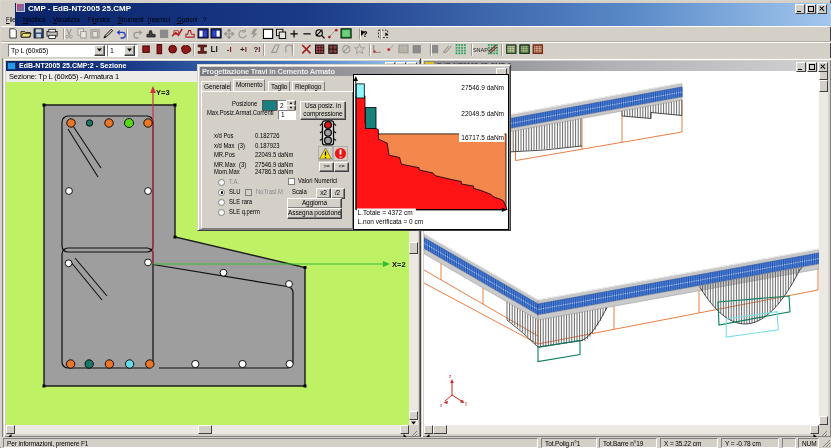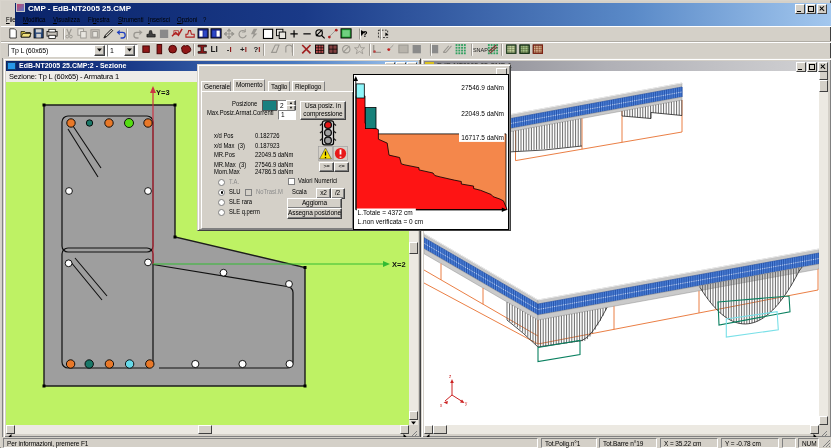--- a/index.html
+++ b/index.html
@@ -499,20 +499,23 @@
     <div class="sbtn" style="left:11px;top:366px;width:14px;height:9px;"></div>
     <div class="sbtn" style="left:388px;top:366px;width:9px;height:9px;"><svg width="7" height="7" viewBox="0 0 7 7">
           <path d="M5.5,3.5 l-3,-2.5 v5 z" fill="#000"></path>
         </svg></div>
     <div style="position:absolute;left:397px;top:366px;width:9px;height:9px;background:#d4d0c8;"><svg width="9" height="9">
           <path d="M8,1 L1,8 M8,4 L4,8 M8,7 L7,8" stroke="#808080" stroke-width="1"></path>
         </svg></div>
   </div>
 
   <div class="dlg">
+    <div class="dtitle">
+        <div class="dtext">Progettazione Travi in Cemento Armato</div>
+      </div>
     <div class="dclose"><svg width="7" height="6" viewBox="0 0 7 6">
           <path d="M1,0.5 L6,5.5 M6,0.5 L1,5.5" stroke="#000" stroke-width="1"></path>
         </svg></div>
     <div class="tabs">
       <div class="tab" style="left:0px;width:30px;">Generale</div>
       <div class="tab on" style="left:32px;width:32px;">Momento</div>
       <div class="tab" style="left:67px;width:22px;">Taglio</div>
       <div class="tab" style="left:91px;width:33px;">Riepilogo</div>
     </div>
     <div style="position:absolute;left:3px;top:26px;width:150px;height:136px;border:1px solid;border-color:#fff #808080 #808080 #fff;"></div>

